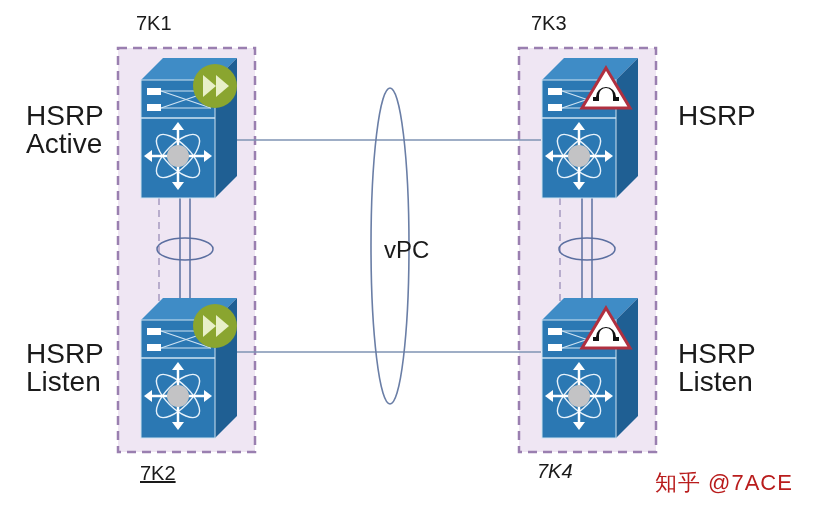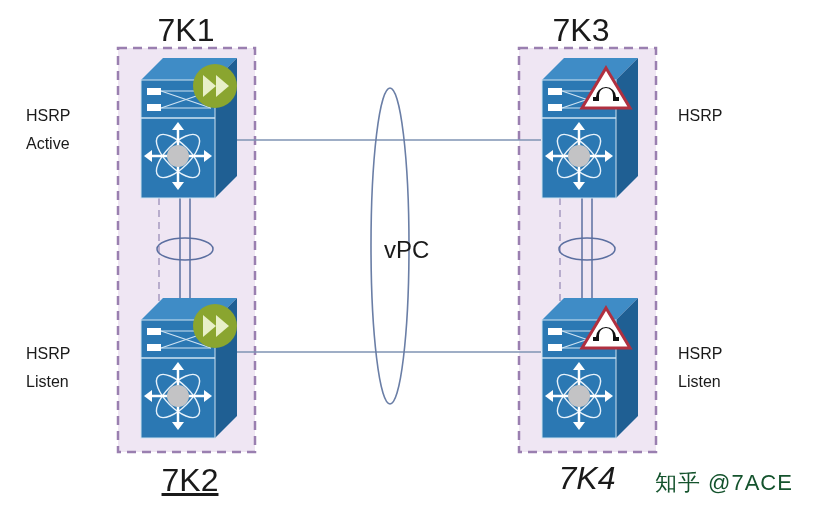--- a/index.html
+++ b/index.html
@@ -1,19 +1,19 @@
 <!DOCTYPE html>
 <html><head>
 <meta charset="utf-8">
 <style>
   html,body{margin:0;padding:0;background:#ffffff;}
   body{width:814px;height:512px;position:relative;overflow:hidden;font-family:"Liberation Sans",sans-serif;}
-  .label{position:absolute;color:#1a1a1a;font-size:16px;line-height:28px;}
-  .node-title{position:absolute;font-size:32px;color:#1a1a1a;width:100px;text-align:center;}
-  .watermark{position:absolute;color:#14532d;font-size:22px;letter-spacing:1px;}
+  .label{position:absolute;color:#1a1a1a;font-size:28px;line-height:28px;}
+  .node-title{position:absolute;font-size:20px;color:#1a1a1a;width:100px;text-align:left;}
+  .watermark{position:absolute;color:#b91c1c;font-size:22px;letter-spacing:1px;}
   svg{position:absolute;left:0;top:0;}
 </style>
 </head>
 <body>
 
 <svg width="814" height="512" viewBox="0 0 814 512">
   <defs>
     <g id="switch">
 
       <polygon points="0,22 22,0 96,0 96,0 74,22" fill="#3f8cc6"></polygon>

